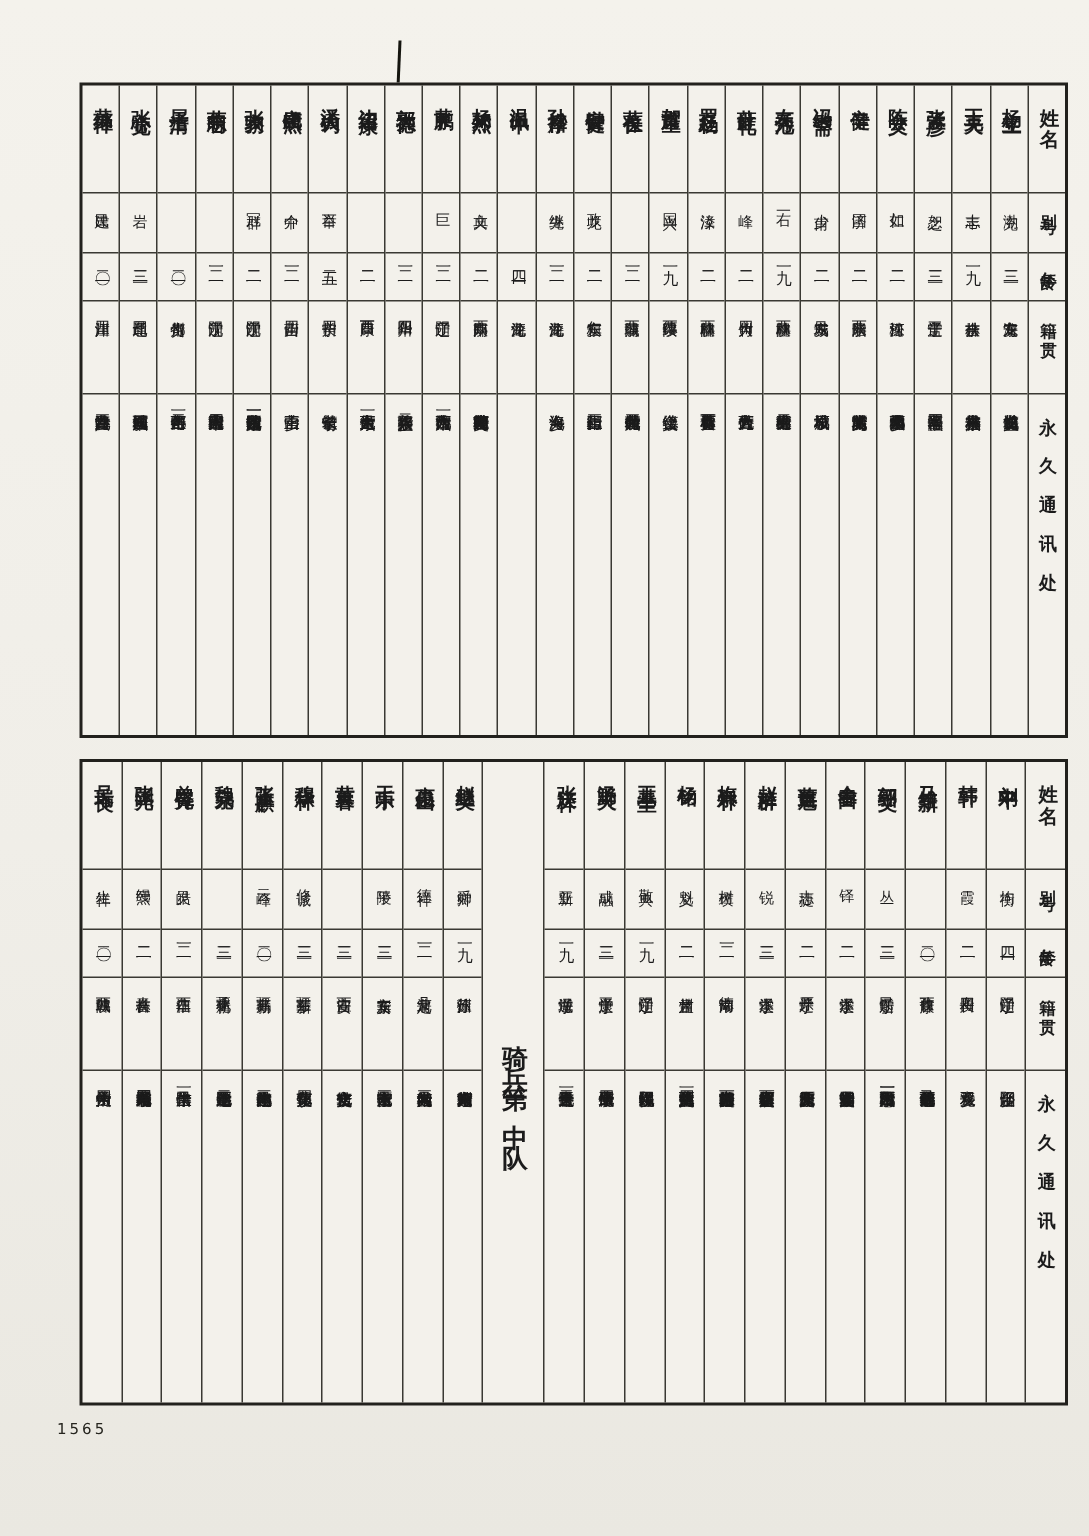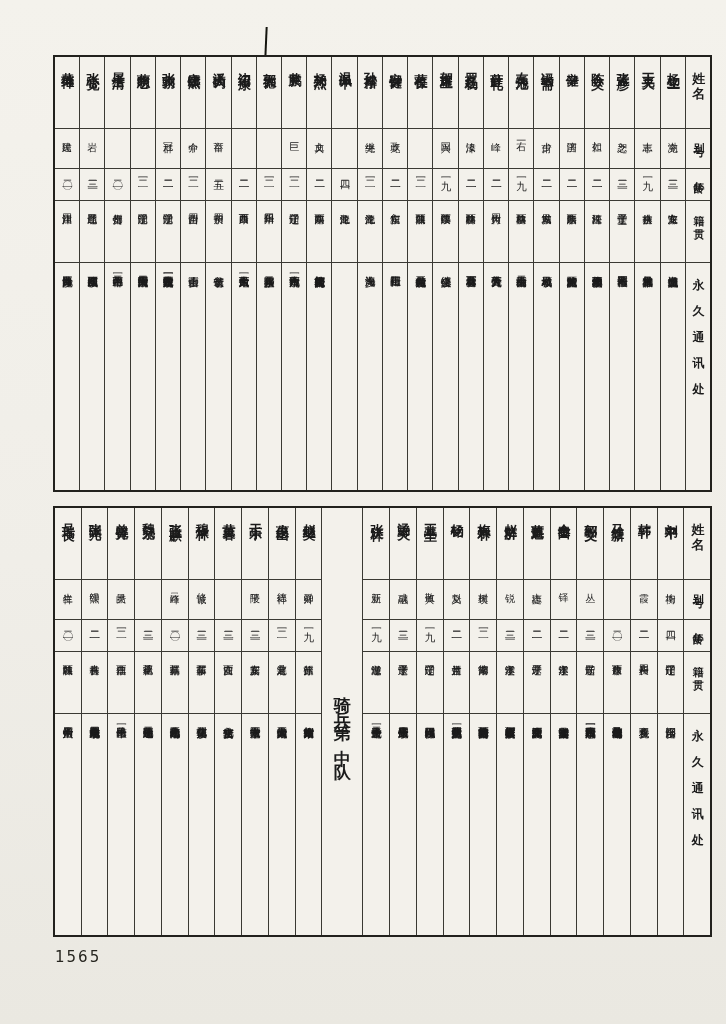--- a/index.html
+++ b/index.html
@@ -51,22 +51,22 @@
   .c-addr  > span { font-size: 10.5px; letter-spacing: 0px; }
   .col-header .cell > span { font-weight: bold; }
   .col-header .c-name  > span { font-size: 13px; letter-spacing: 14px; }
   .col-header .c-alias > span { font-size: 11px; letter-spacing: 4px; }
   .col-header .c-age   > span { font-size: 11px; letter-spacing: 1px; }
   .col-header .c-native> span { font-size: 11px; letter-spacing: 14px; }
   .col-header .hdr-addr> span { font-size: 12px; letter-spacing: 26px; }
   .divider-cell { height: 100%; align-items: center; }
   .divider-cell > span { font-size: 17px; font-weight: bold; letter-spacing: 13px; }
   .page-number {
-    position: absolute; left: 55px; top: 948px;
-    font-size: 15px; letter-spacing: 2px; color: #26251f;
+    position: absolute; left: 38px; top: 948px;
+    font-size: 10px; letter-spacing: 2px; color: #26251f;
   }
 </style>
 </head>
 <body>
 
 <div class="page">
   <div class="artifact"></div>
 
   <section class="tbl tbl-top">
       <div class="col col-header">

